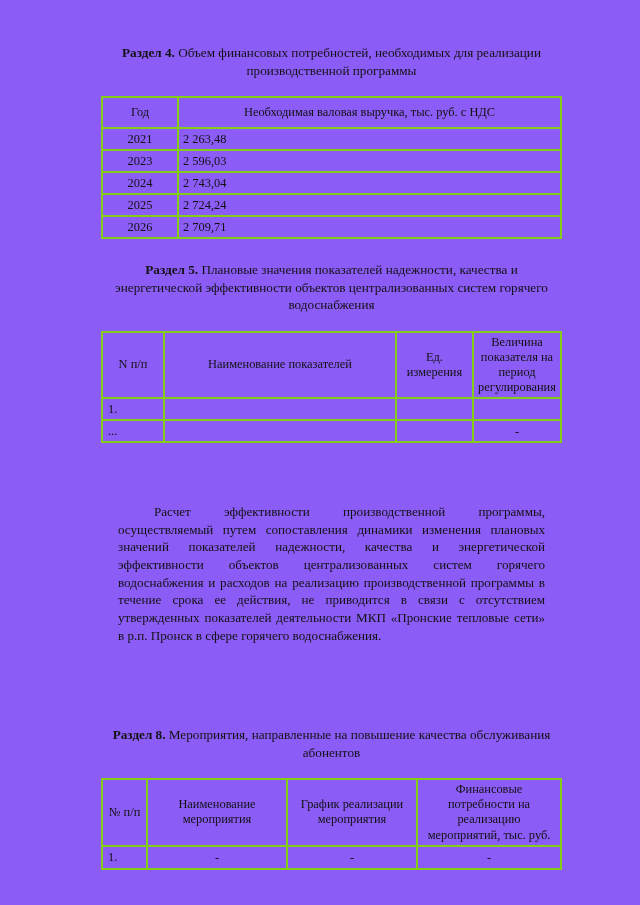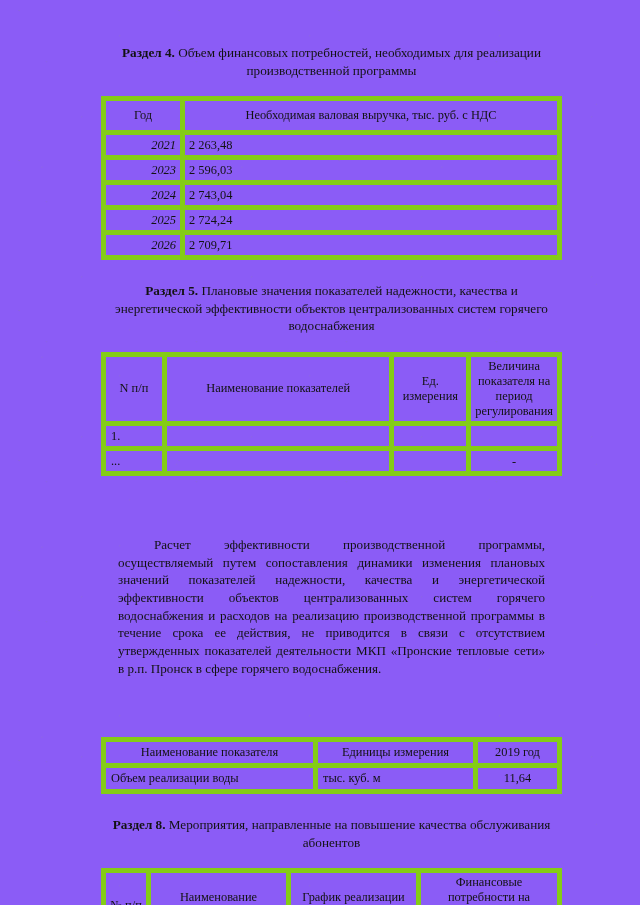--- a/index.html
+++ b/index.html
@@ -59,29 +59,29 @@
   .gap-xl  { height: 27px; }
 
   table.doc {
     border-collapse: collapse;
     width: 100%;
     font-size: 12.4px;
     line-height: 1.22;
   }
   table.doc th,
   table.doc td {
-    border: 5px solid #84cc16;
+    border: 2px solid #84cc16;
     padding: 2px 4px;
     vertical-align: middle;
     font-weight: normal;
   }
   table.doc th { text-align: center; }
 
   
-  .t-rev td.year   { text-align: right; width: 66px; height: 16px; font-style: italic; }
+  .t-rev td.year   { text-align: center; width: 66px; height: 16px; }
   .t-rev td.value  { text-align: left; }
   .t-rev th.h-year { height: 25px; }
 
   
   .t-ind th { height: 50px; padding: 3px 5px; }
   .t-ind td { height: 16px; }
   .t-ind td.num  { text-align: left;   padding-left: 5px; }
   .t-ind td.ctr  { text-align: center; }
 
   
@@ -193,41 +193,20 @@
 
   <div class="indent-wrap">
     <p class="body-text">Расчет эффективности производственной программы, осуществляемый путем сопоставления динамики изменения плановых значений показателей надежности, качества и энергетической эффективности объектов централизованных систем горячего водоснабжения и расходов на реализацию производственной программы в течение срока ее действия, не приводится в связи с отсутствием утвержденных показателей деятельности МКП «Пронские тепловые сети» в р.п. Пронск в сфере горячего водоснабжения.</p>
   </div>
 
   <div class="gap-xl"></div>
 
 
   <div class="gap-md"></div>
 
-  <table class="doc t-rep">
-    <colgroup>
-      <col style="width:212px">
-      <col style="width:160px">
-      <col>
-    </colgroup>
-    <thead>
-      <tr>
-        <th>Наименование показателя</th>
-        <th>Единицы измерения</th>
-        <th>2019 год</th>
-      </tr>
-    </thead>
-    <tbody>
-      <tr>
-        <td class="name">Объем реализации воды</td>
-        <td class="unit">тыс. куб. м</td>
-        <td class="val">11,64</td>
-      </tr>
-    </tbody>
-  </table>
 
   <div class="gap-lg"></div>
 
   <p class="section-heading"><span class="lead">Раздел 8.</span><span> Мероприятия, направленные на повышение качества обслуживания абонентов</span></p>
 
   <div class="gap-md"></div>
 
   <table class="doc t-msr">
     <colgroup>
       <col style="width:45px">

